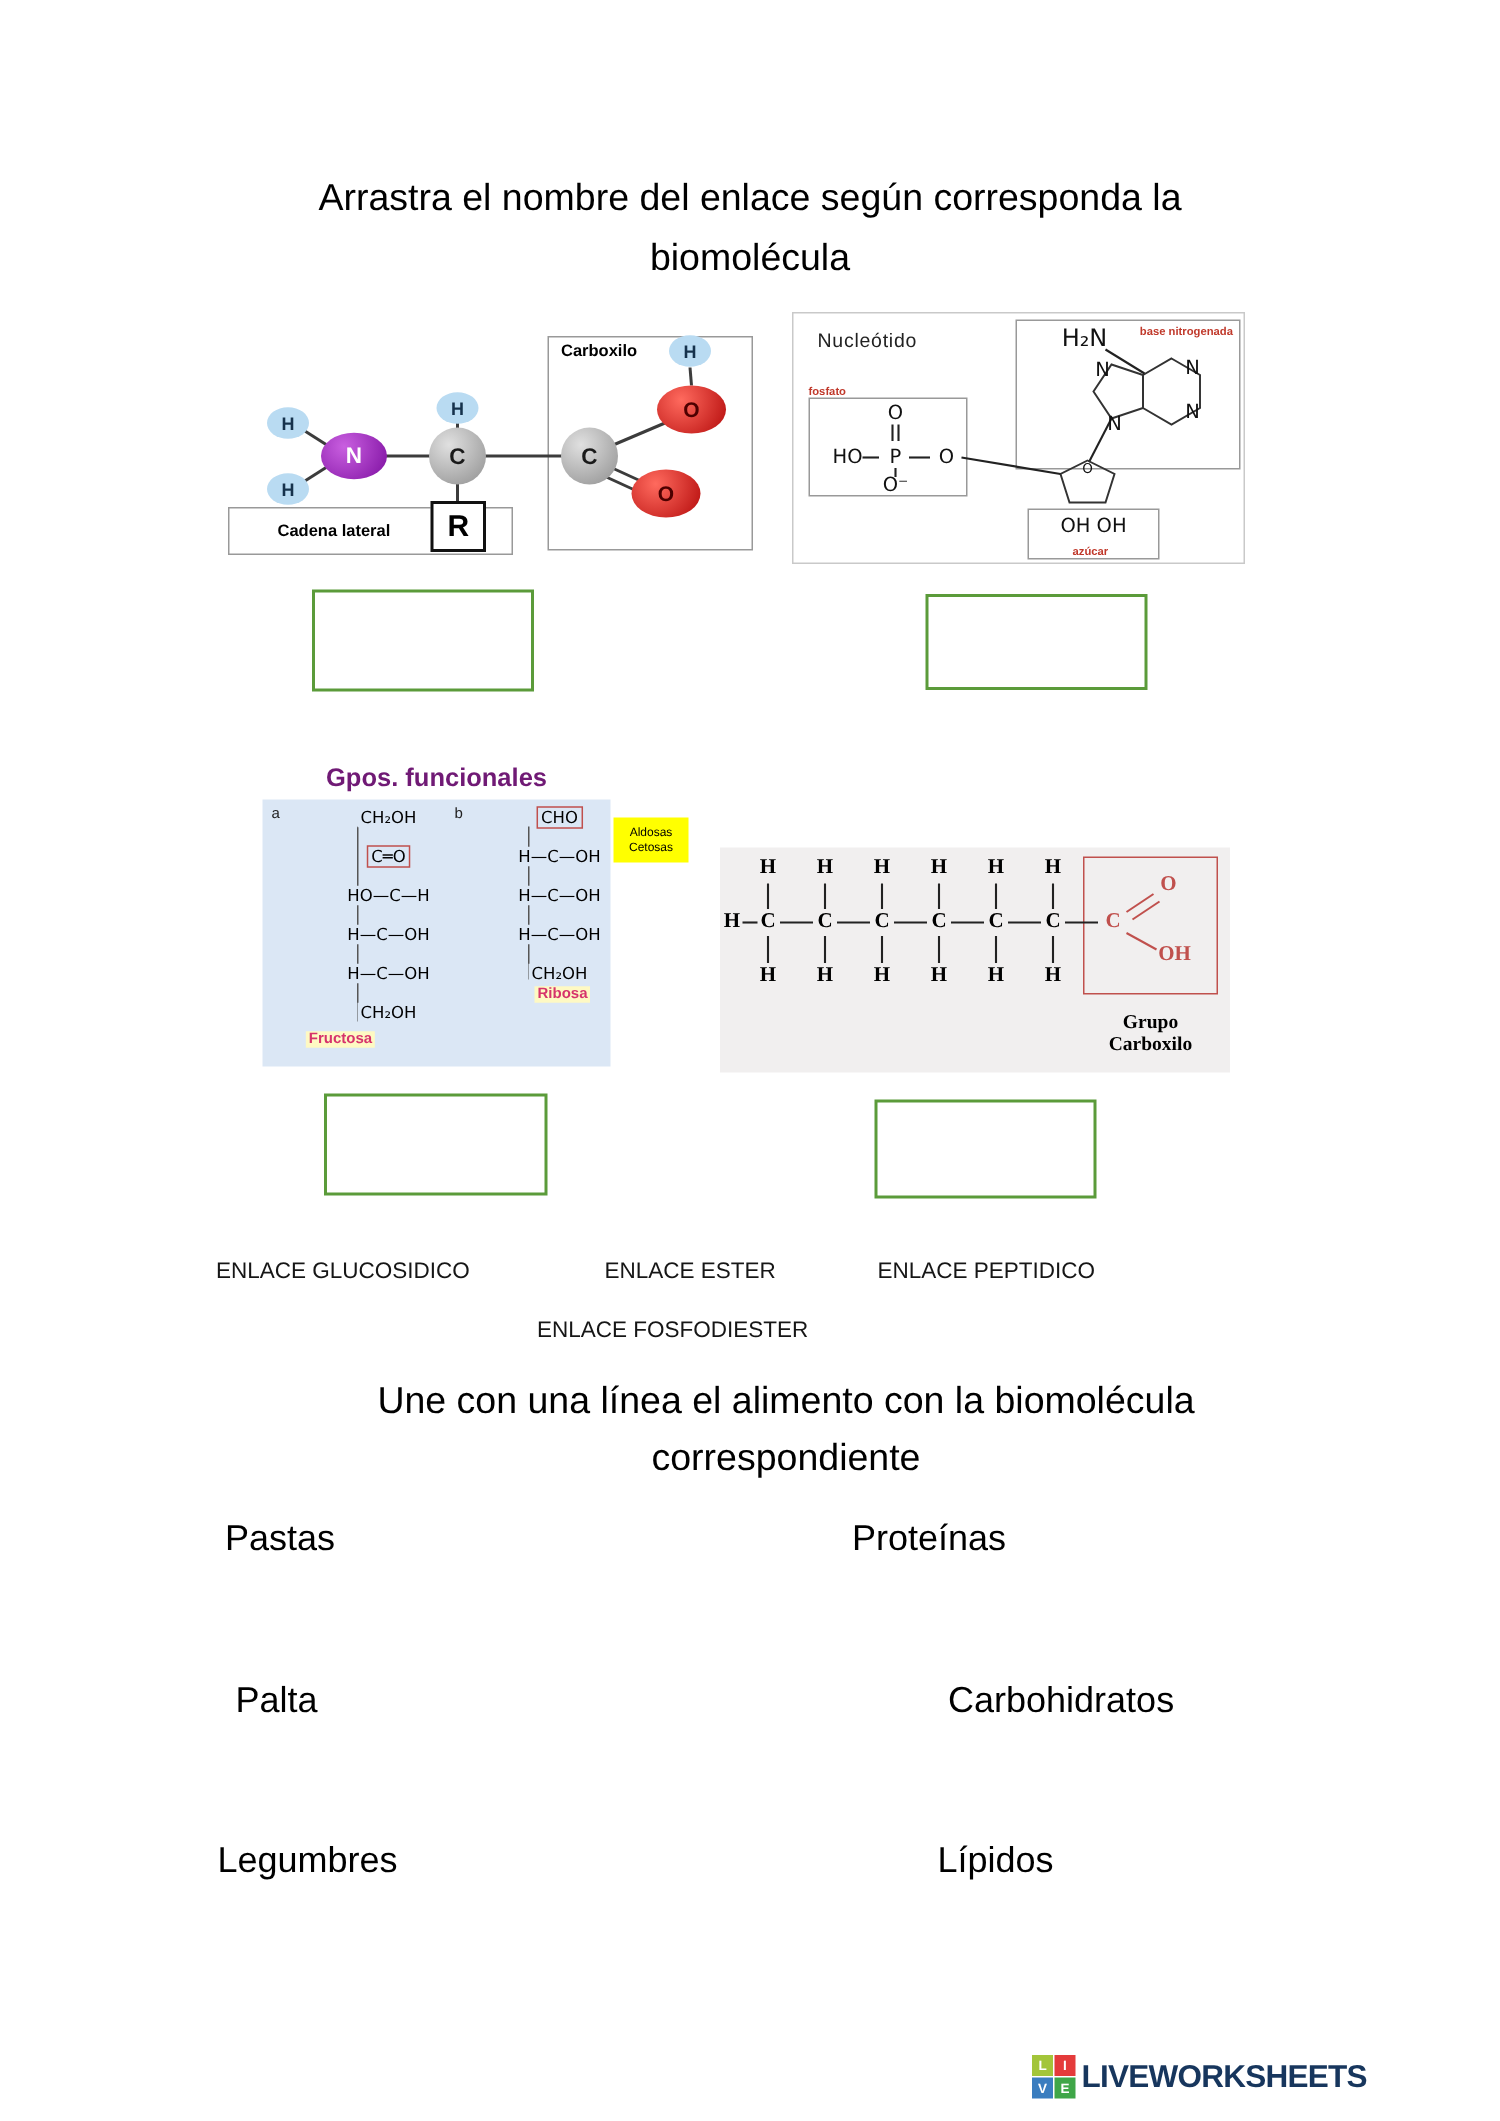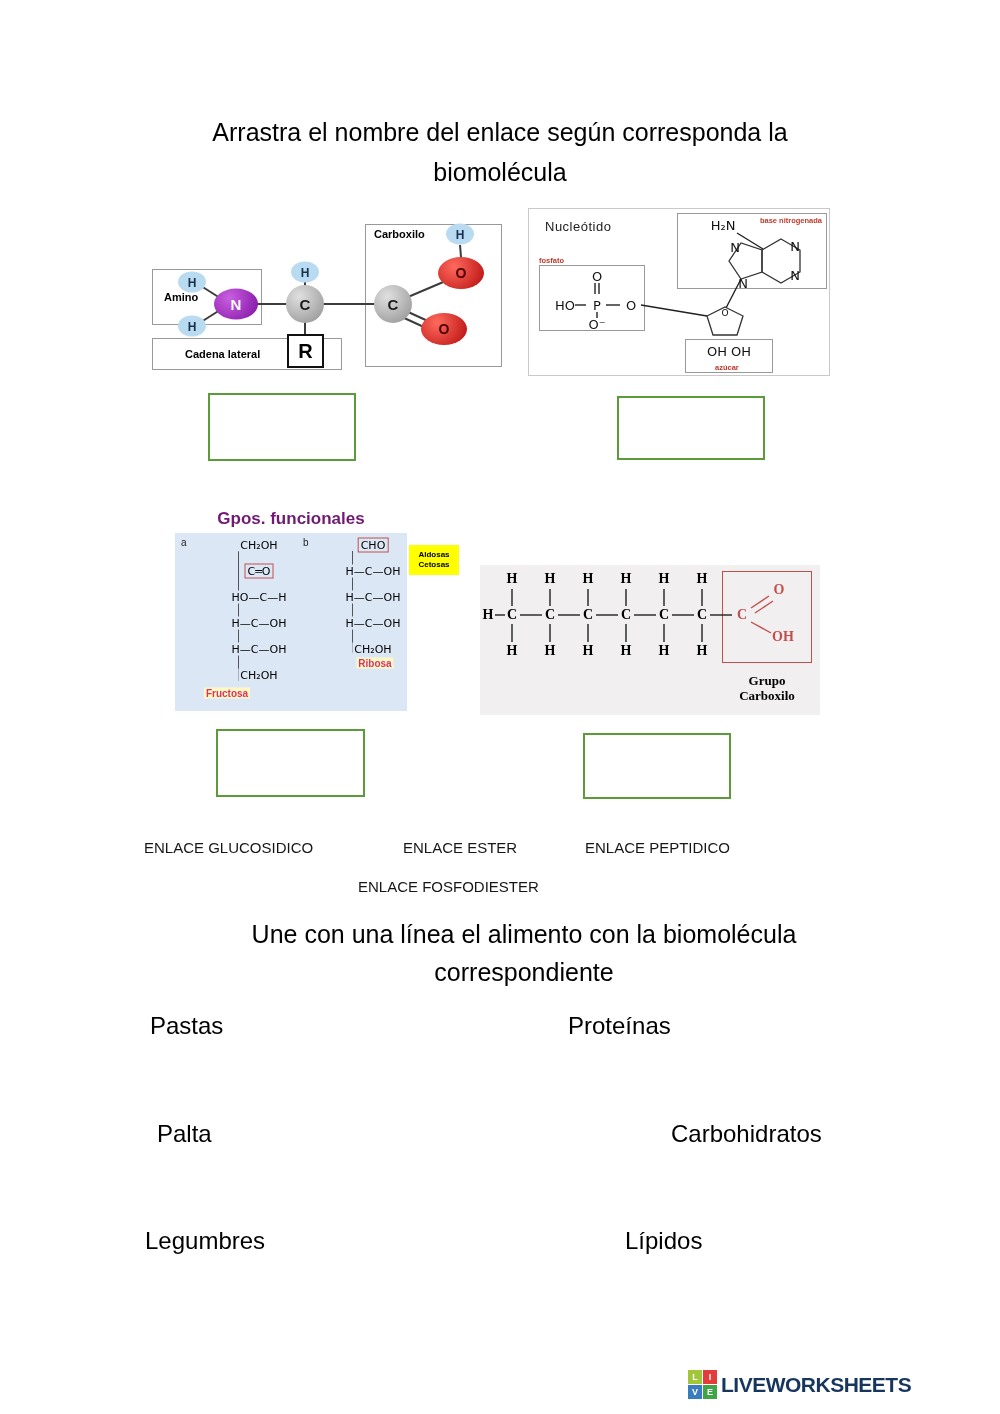--- a/index.html
+++ b/index.html
@@ -43,21 +43,21 @@
   .gpos-panel { position:absolute; left:0; top:28px; width:232px; height:178px; background:#dbe7f5; }
   .vline { position:absolute; width:1px; background:#555; }
   .frow { position:absolute; transform:translate(-50%,-50%); font-size:11px;
           font-family:"DejaVu Sans",sans-serif; background:#dbe7f5; padding:0 2px; white-space:nowrap;margin-left:20px; }
   .frow.boxed { border:1px solid #c0504d; }
   .sub-label { position:absolute; transform:translate(-50%,-50%); font-size:10px; font-weight:bold;
                color:#d6336c; background:#fef9c3; padding:0 2px; }
   .ab-label { position:absolute; font-size:10px; color:#222; }
   .yellow-tag { position:absolute; left:234px; top:40px; width:50px; height:30px; background:#ffff00;
                 display:flex; flex-direction:column; align-items:center; justify-content:center;
-                font-size:8px; font-weight:bold; line-height:1.25; }
+                font-size:8px; font-weight:normal; line-height:1.25; }
 
   .fat-letter { position:absolute; transform:translate(-50%,-50%); font-family:"Liberation Serif",serif;
                 font-weight:bold; font-size:14px; color:#000; }
   .fat-letter.red { color:#c0504d; }
   .carbox-frame { position:absolute; left:242px; top:6px; width:90px; height:92px; border:1px solid #c0504d; }
   .fat-label { position:absolute; transform:translate(-50%,-50%); font-family:"Liberation Serif",serif;
                font-weight:bold; font-size:13px; }
 
   .answer-box { position:absolute; border:2px solid #5b9b3a; background:#fff; }
   .drag { position:absolute; font-size:15px; color:#161616; cursor:grab; white-space:nowrap; }
@@ -74,23 +74,20 @@
 <body>
 
 <div class="page">
 
   <div class="title" style="top:118px">Arrastra el nombre del enlace según corresponda la</div>
   <div class="title" style="top:158px">biomolécula</div>
 
   <div class="diagram amino">
     <div class="dbox" style="left:215px;top:12px;width:137px;height:143px">
       <span class="dbox-label" style="left:8px;top:3px">Carboxilo</span>
-    </div>
-    <div class="dbox" style="left:2px;top:57px;width:110px;height:56px">
-      <span class="dbox-label" style="left:11px;top:21px">Amino</span>
     </div>
     <div class="dbox" style="left:2px;top:126px;width:190px;height:32px">
       <span class="dbox-label" style="left:32px;top:9px">Cadena lateral</span>
     </div>
     <svg class="bonds" width="356" height="162">
       <line class="bond" x1="48" y1="72" x2="70" y2="86"></line>
       <line class="bond" x1="48" y1="112" x2="70" y2="98"></line>
       <line class="bond" x1="104" y1="92" x2="137" y2="92"></line>
       <line class="bond" x1="155" y1="70" x2="155" y2="78"></line>
       <line class="bond" x1="173" y1="92" x2="225" y2="92"></line>
@@ -109,40 +106,40 @@
     <span class="atom atom-h" style="left:42px;top:70px">H</span>
     <span class="atom atom-h" style="left:42px;top:114px">H</span>
     <span class="atom atom-n" style="left:86px;top:92px">N</span>
     <div class="rbox" style="left:137px;top:122px">
       <span>R</span>
     </div>
   </div>
 
   <div class="diagram nucleo">
     <span class="ntitle">Nucleótido</span>
-    <div class="dbox" style="left:148px;top:4px;width:150px;height:76px;background:transparent">
+    <div class="dbox" style="left:148px;top:4px;width:150px;height:100px;background:transparent">
       <span class="tiny-red" style="right:4px;top:2px">base nitrogenada</span>
     </div>
     <div class="dbox" style="left:10px;top:56px;width:106px;height:66px;background:transparent"></div>
     <span class="tiny-red" style="left:10px;top:47px">fosfato</span>
     <div class="dbox" style="left:156px;top:130px;width:88px;height:34px;background:transparent"></div>
     <svg class="bonds" width="302" height="168">
       <polygon class="ring" points="252,30 271,41 271,63 252,74 233,63 233,41"></polygon>
       <polygon class="ring" points="233,41 233,63 212,70 200,52 212,34"></polygon>
       <line class="bond-thin" x1="208" y1="24" x2="234" y2="40"></line>
       <line class="bond-thin" x1="212" y1="70" x2="197" y2="99"></line>
       <polygon class="ring" points="196,98 214,107 208,126 184,126 178,107"></polygon>
       <line class="bond-thin" x1="46" y1="96" x2="57" y2="96"></line>
       <line class="bond-thin" x1="77" y1="96" x2="91" y2="96"></line>
       <line class="bond-thin" x1="66" y1="74" x2="66" y2="85"></line>
       <line class="bond-thin" x1="70" y1="74" x2="70" y2="85"></line>
       <line class="bond-thin" x1="68" y1="103" x2="68" y2="109"></line>
       <line class="bond-thin" x1="112" y1="96" x2="178" y2="107"></line>
     </svg>
-    <span class="ntext" style="left:194px;top:16px;font-size:13px">H₂N</span>
+    <span class="ntext" style="left:194px;top:16px;font-size:16px">H₂N</span>
     <span class="ntext" style="left:266px;top:37px">N</span>
     <span class="ntext" style="left:266px;top:66px">N</span>
     <span class="ntext" style="left:206px;top:38px">N</span>
     <span class="ntext" style="left:214px;top:74px">N</span>
     <span class="ntext" style="left:68px;top:67px">O</span>
     <span class="ntext" style="left:36px;top:96px">HO</span>
     <span class="ntext" style="left:68px;top:96px">P</span>
     <span class="ntext" style="left:102px;top:96px">O</span>
     <span class="ntext" style="left:68px;top:115px">O⁻</span>
     <span class="ntext small" style="left:196px;top:104px">O</span>
@@ -243,21 +240,21 @@
   <span class="drag" style="left:585px;top:839px">ENLACE PEPTIDICO</span>
   <span class="drag" style="left:358px;top:878px">ENLACE FOSFODIESTER</span>
 
   <div class="match-title" style="top:920px">Une con una línea el alimento con la biomolécula</div>
   <div class="match-title" style="top:958px">correspondiente</div>
 
   <span class="match-word" style="left:150px;top:1012px">Pastas</span>
   <span class="match-word" style="left:157px;top:1120px">Palta</span>
   <span class="match-word" style="left:145px;top:1227px">Legumbres</span>
   <span class="match-word" style="left:568px;top:1012px">Proteínas</span>
-  <span class="match-word" style="left:671px;top:1120px">Carbohidratos</span>
+  <span class="match-word" style="left:632px;top:1120px">Carbohidratos</span>
   <span class="match-word" style="left:625px;top:1227px">Lípidos</span>
 
   <div class="footer">
     <div class="logo">
       <span class="lg0">L</span>
       <span class="lg1">I</span>
       <span class="lg2">V</span>
       <span class="lg3">E</span>
     </div>
     <span class="brand">LIVEWORKSHEETS</span>

